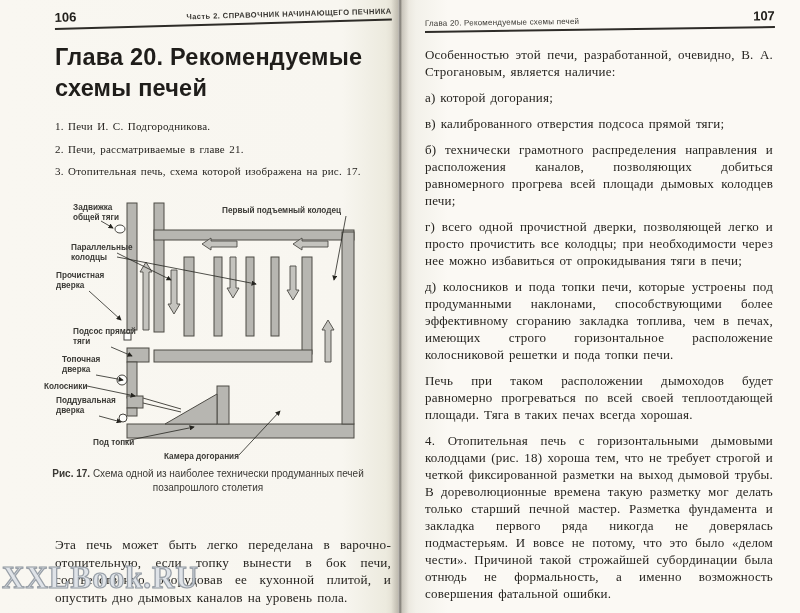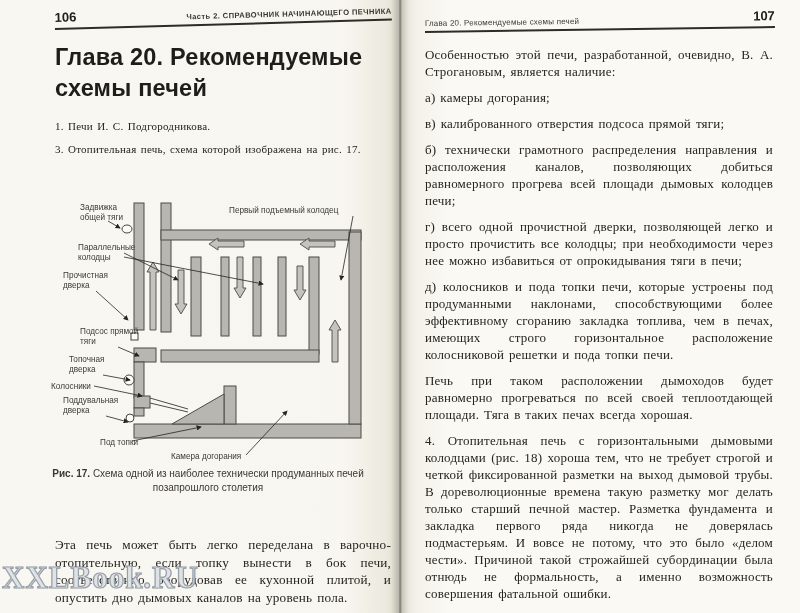--- a/index.html
+++ b/index.html
@@ -19,21 +19,21 @@
   .pgnum{font-family:"Liberation Sans",sans-serif;font-weight:bold;font-size:13px;color:#23211d;}
   .runhead{font-family:"Liberation Sans",sans-serif;font-weight:bold;font-size:7.6px;
       letter-spacing:.4px;color:#3a3833;}
   
   .chapter-title{position:absolute;left:55px;top:42px;width:334px;
       font-family:"Liberation Sans",sans-serif;font-weight:bold;font-size:23.5px;
       line-height:1.32;color:#1f1d1a;letter-spacing:.2px;}
   .intro-list{position:absolute;left:55px;top:119px;width:336px;}
   .intro-list p{margin:0 0 8px 0;font-size:11px;line-height:1.34;color:#262420;
       text-align:justify;letter-spacing:.2px;word-spacing:1.5px;}
-  .figure-wrap{position:absolute;left:46px;top:193px;width:325px;height:280px;}
+  .figure-wrap{position:absolute;left:39px;top:193px;width:325px;height:280px;font-weight:bold;}
   .fig-caption{position:absolute;left:38px;top:467px;width:340px;text-align:center;
       font-family:"Liberation Sans",sans-serif;font-size:10px;line-height:1.35;color:#3a3834;z-index:3;}
   .fig-caption b{font-weight:bold;}
   .closing{position:absolute;left:55px;top:536px;width:336px;font-size:13.2px;line-height:1.33;
       color:#262420;text-align:justify;letter-spacing:.2px;word-spacing:1.5px;}
   .watermark{position:absolute;left:2px;top:560px;z-index:8;
       font-family:"Liberation Serif",serif;font-weight:bold;font-size:31px;letter-spacing:1px;
       color:#dfe3e8;-webkit-text-stroke:1.2px #99a0a8;text-shadow:0 0 1px #8d949c;}
   
   .rp-body{position:absolute;left:25px;top:46px;width:348px;}
@@ -50,20 +50,21 @@
 
     <div class="hd hd-left">
       <span class="pgnum">106</span>
       <span class="runhead">Часть 2. СПРАВОЧНИК НАЧИНАЮЩЕГО ПЕЧНИКА</span>
     </div>
 
     <div class="chapter-title">Глава 20. Рекомендуемые схемы печей</div>
 
     <div class="intro-list">
       <p>1. Печи И. С. Подгородникова.</p>
+      <p>2. Печи, рассматриваемые в главе 21.</p>
       <p>3. Отопительная печь, схема которой изображена на рис. 17.</p>
     </div>
 
     <div class="figure-wrap">
       <svg width="325" height="280" viewBox="50 193 325 280" xmlns="http://www.w3.org/2000/svg">
         <defs>
           <marker id="ah" viewBox="0 0 10 10" refX="8.5" refY="5" markerWidth="6.5" markerHeight="6.5" orient="auto-start-reverse">
             <path d="M0,0 L10,5 L0,10 z" fill="#25241f"></path>
           </marker>
         </defs>
@@ -158,21 +159,21 @@
 
   <div class="page page-right">
 
     <div class="hd hd-right">
       <span class="runhead" style="font-weight:normal;font-size:8px;letter-spacing:.2px;">Глава 20. Рекомендуемые схемы печей</span>
       <span class="pgnum">107</span>
     </div>
 
     <div class="rp-body">
       <p>Особенностью этой печи, разработанной, очевидно, В. А. Строгановым, является наличие:</p>
-      <p>а) камеры догорания;</p>
+      <p>а) которой догорания;</p>
       <p>в) калиброванного отверстия подсоса прямой тяги;</p>
       <p>б) технически грамотного распределения направления и расположения каналов, позволяющих добиться равномерного прогрева всей площади дымовых колодцев печи;</p>
       <p>г) всего одной прочистной дверки, позволяющей легко и просто прочистить все колодцы; при необходимости через нее можно избавиться от опрокидывания тяги в печи;</p>
       <p>д) колосников и пода топки печи, которые устроены под продуманными наклонами, способствующими более эффективному сгоранию закладка топлива, чем в печах, имеющих строго горизонтальное расположение колосниковой решетки и пода топки печи.</p>
       <p>Печь при таком расположении дымоходов будет равномерно прогреваться по всей своей теплоотдающей площади. Тяга в таких печах всегда хорошая.</p>
       <p>4. Отопительная печь с горизонтальными дымовыми колодцами (рис. 18) хороша тем, что не требует строгой и четкой фиксированной разметки на выход дымовой трубы. В дореволюционные времена такую разметку мог делать только старший печной мастер. Разметка фундамента и закладка первого ряда никогда не доверялась подмастерьям. И вовсе не потому, что это было «делом чести». Причиной такой строжайшей субординации была отнюдь не формальность, а именно возможность совершения фатальной ошибки.</p>
     </div>
   </div>
 
   <div class="gutter"></div>

